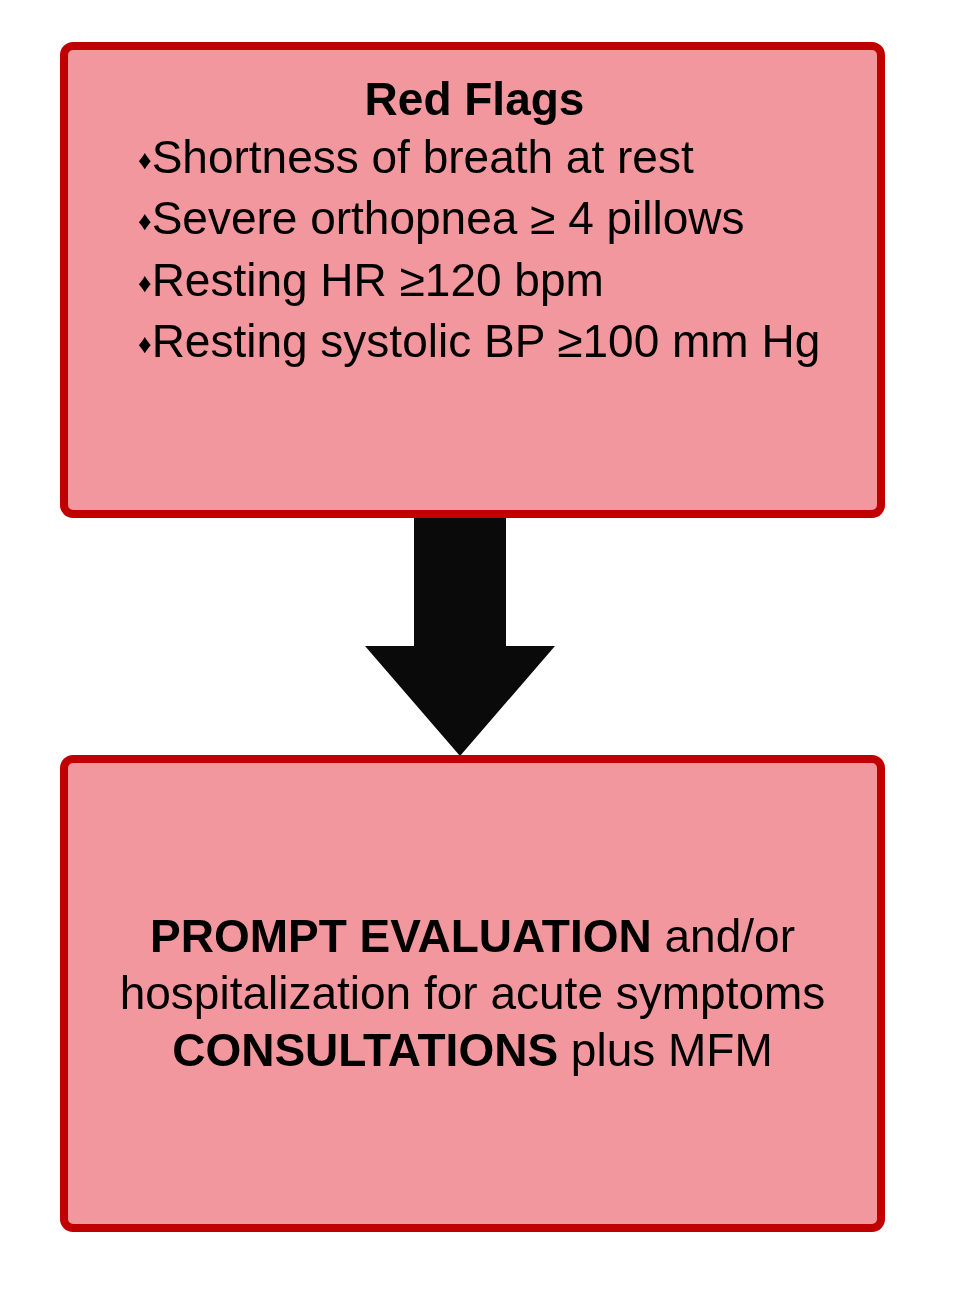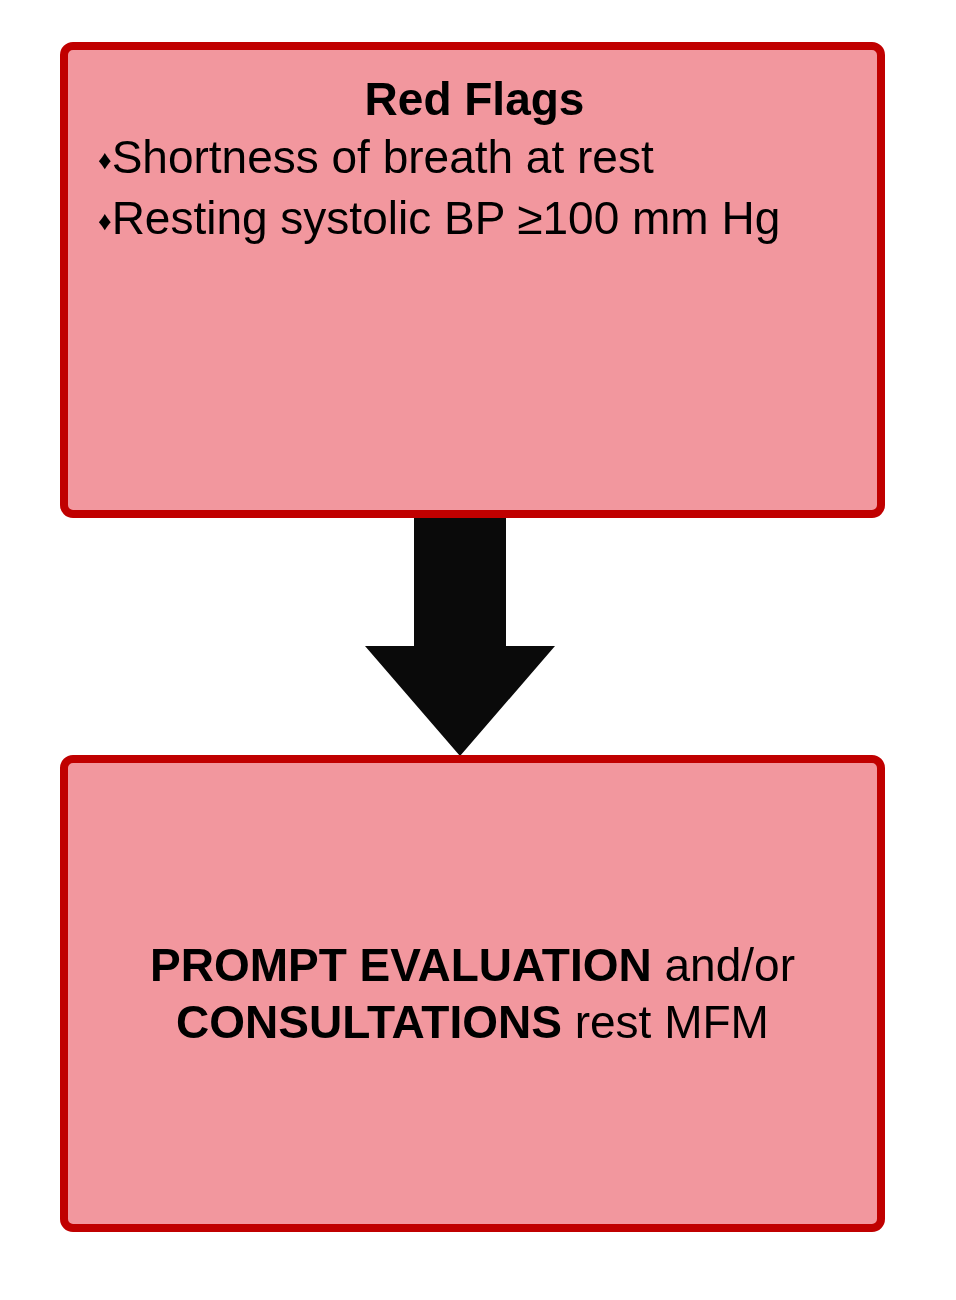--- a/index.html
+++ b/index.html
@@ -49,20 +49,21 @@
   ul.red-flag-list {
     list-style: none;
     margin: 0;
     padding: 0;
     font-size: 46px;
     line-height: 58px;
   }
   ul.red-flag-list li {
     padding-left: 27px;
     text-indent: -27px;
+    margin-left: 40px;
   }
   .bullet {
     font-size: 0.58em;
     vertical-align: 0.14em;
     letter-spacing: 0;
   }
   .bottom-text {
     font-size: 46px;
     line-height: 57px;
     width: 100%;
@@ -80,30 +81,33 @@
 </style>
 </head>
 <body>
 
 <div class="page">
 
   <div class="flow-box top-box">
     <div class="box-title">Red Flags</div>
     <ul class="red-flag-list">
       <li><span class="bullet">♦</span><span>Shortness of breath at rest</span></li>
+      <li><span class="bullet">♦</span><span>Severe orthopnea ≥ 4 pillows</span></li>
+      <li><span class="bullet">♦</span><span>Resting HR ≥120 bpm</span></li>
       <li><span class="bullet">♦</span><span>Resting systolic BP ≥100 mm Hg</span></li>
     </ul>
   </div>
 
   <div class="down-arrow-wrap">
     <svg width="190" height="238" viewBox="0 0 190 238" xmlns="http://www.w3.org/2000/svg" aria-hidden="true">
       <polygon points="49,0 141,0 141,128 190,128 95,238 0,128 49,128" fill="var(--arrow, #0A0A0A)"></polygon>
     </svg>
   </div>
 
   <div class="flow-box bottom-box">
     <div class="bottom-text">
       <div><span class="b">PROMPT EVALUATION</span><span> and/or</span></div>
-      <div><span class="b">CONSULTATIONS</span><span> rest MFM</span></div>
+      <div>hospitalization for acute symptoms</div>
+      <div><span class="b">CONSULTATIONS</span><span> plus MFM</span></div>
     </div>
   </div>
 
 </div>
 
 </body></html>

